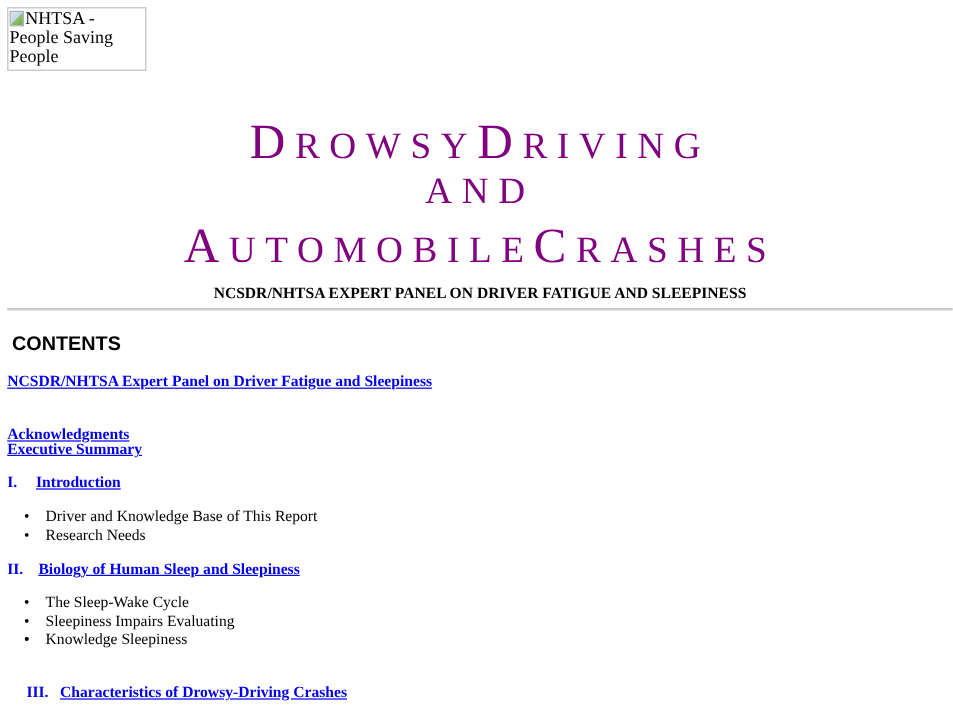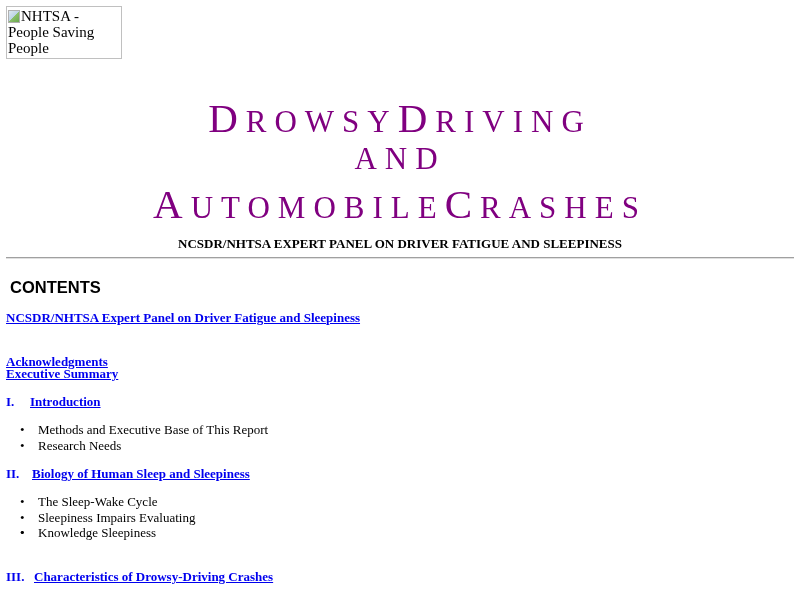--- a/index.html
+++ b/index.html
@@ -163,32 +163,32 @@
 
   <a class="toc-link" style="top:366px;">
     <span>Executive Summary</span>
   </a>
 
   <a class="toc-link" style="top:394px;">
     <span class="num" style="width:24px;">I.</span><span>Introduction</span>
   </a>
 
   <ul class="sub-list" style="top:422px;">
-    <li><span class="bullet">•</span><span>Methods and Executive Base of This Report</span></li>
+    <li><span class="bullet">•</span><span>Driver and Knowledge Base of This Report</span></li>
     <li><span class="bullet">•</span><span>Research Needs</span></li>
   </ul>
 
   <a class="toc-link" style="top:466px;font-family:Liberation Serif, serif;">
     <span class="num" style="width:26px;">II.</span><span>Biology of Human Sleep and Sleepiness</span>
   </a>
 
   <ul class="sub-list" style="top:494px;">
     <li><span class="bullet">•</span><span>The Sleep-Wake Cycle</span></li>
     <li><span class="bullet">•</span><span>Sleepiness Impairs Evaluating</span></li>
     <li><span class="bullet">•</span></li>
     <li><span class="bullet">•</span><span>Knowledge Sleepiness</span></li>
   </ul>
 
-  <a class="toc-link" style="top:569px;">
+  <a class="toc-link" style="top:569px;margin-left:16px;">
     <span class="num" style="width:28px;">III.</span><span>Characteristics of Drowsy-Driving Crashes</span>
   </a>
 
 </div>
 
 </body></html>

